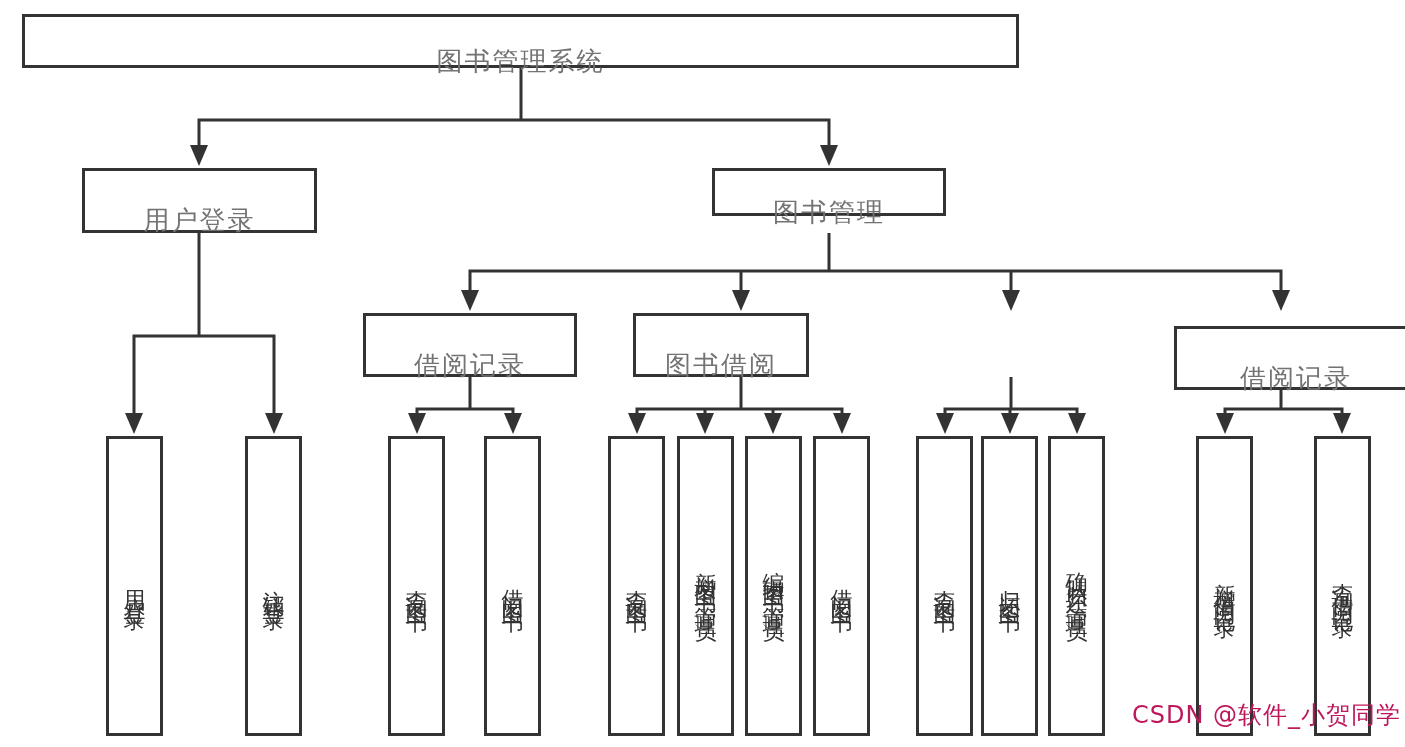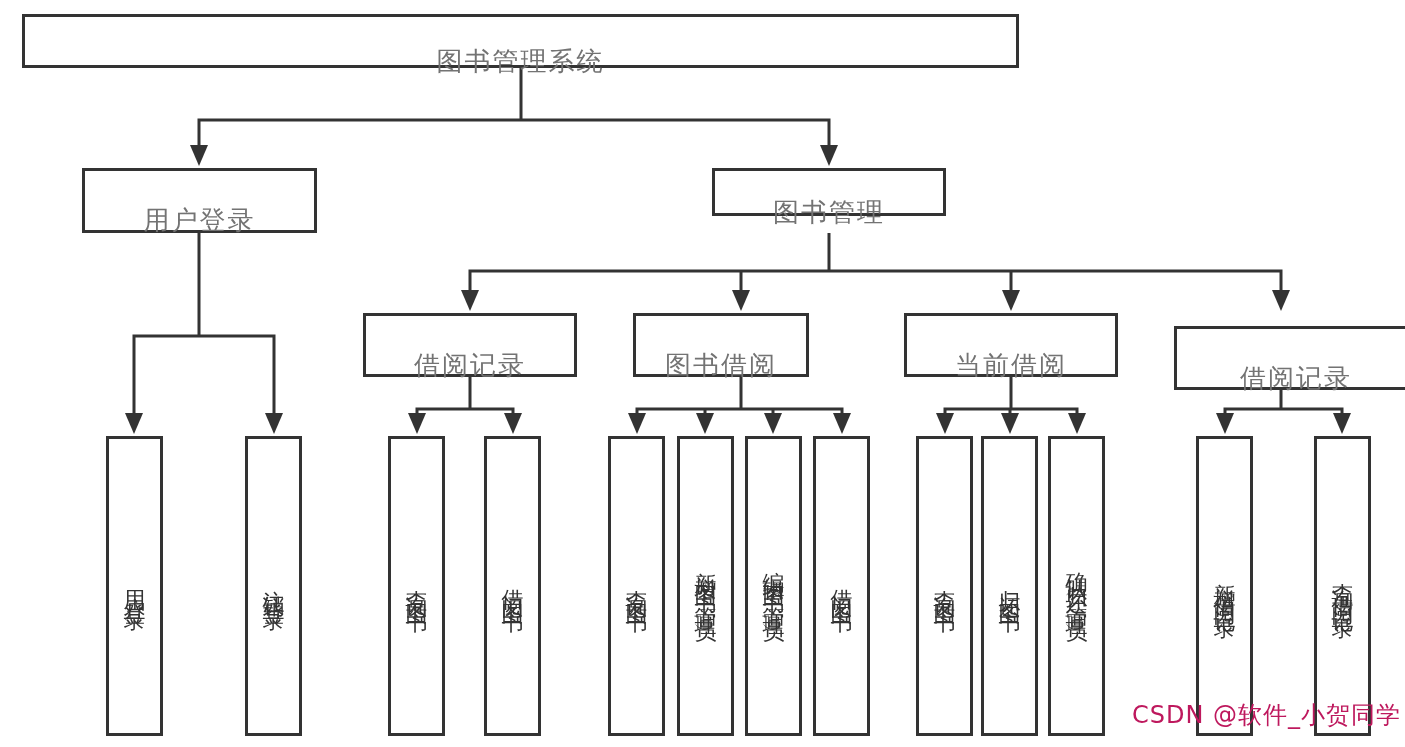--- a/index.html
+++ b/index.html
@@ -85,23 +85,20 @@
   <div class="box" style="left:712px;top:168px;width:234px;height:48px">
     <span class="hlabel">图书管理</span>
   </div>
 
   <div class="box" style="left:363px;top:313px;width:214px;height:64px">
     <span class="hlabel">借阅记录</span>
   </div>
   <div class="box" style="left:633px;top:313px;width:176px;height:64px">
     <span class="hlabel">图书借阅</span>
   </div>
-  <div class="box" style="left:904px;top:313px;width:214px;height:64px">
-    <span class="hlabel">当前借阅</span>
-  </div>
   <div class="box" style="left:1174px;top:326px;width:244px;height:64px">
     <span class="hlabel">借阅记录</span>
   </div>
 
   <div class="box" style="left:106px;top:436px;width:57px;height:300px">
     <span class="vlabel">用户登录</span>
   </div>
   <div class="box" style="left:245px;top:436px;width:57px;height:300px">
     <span class="vlabel">注销登录</span>
   </div>

